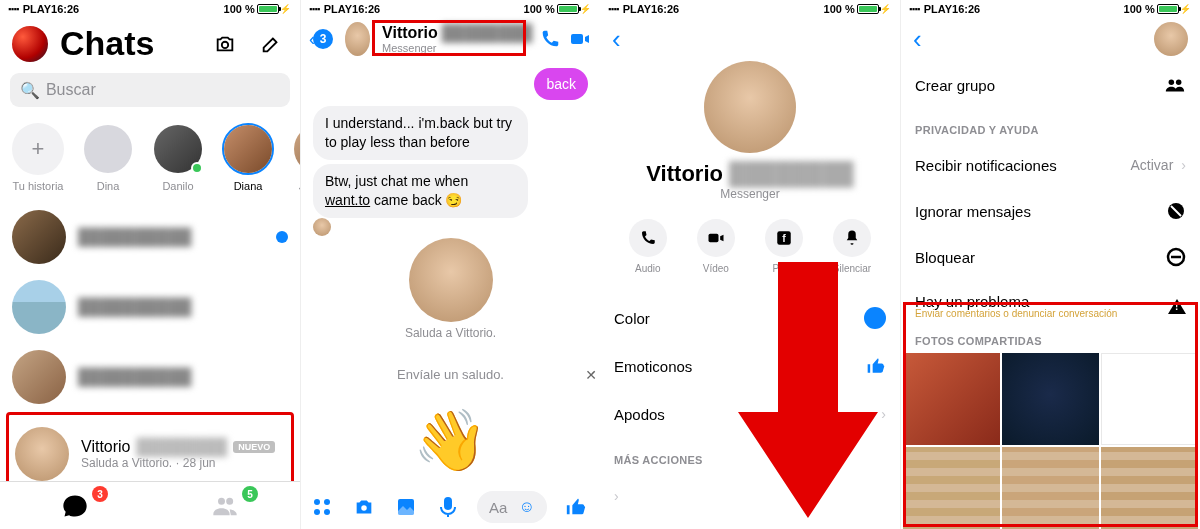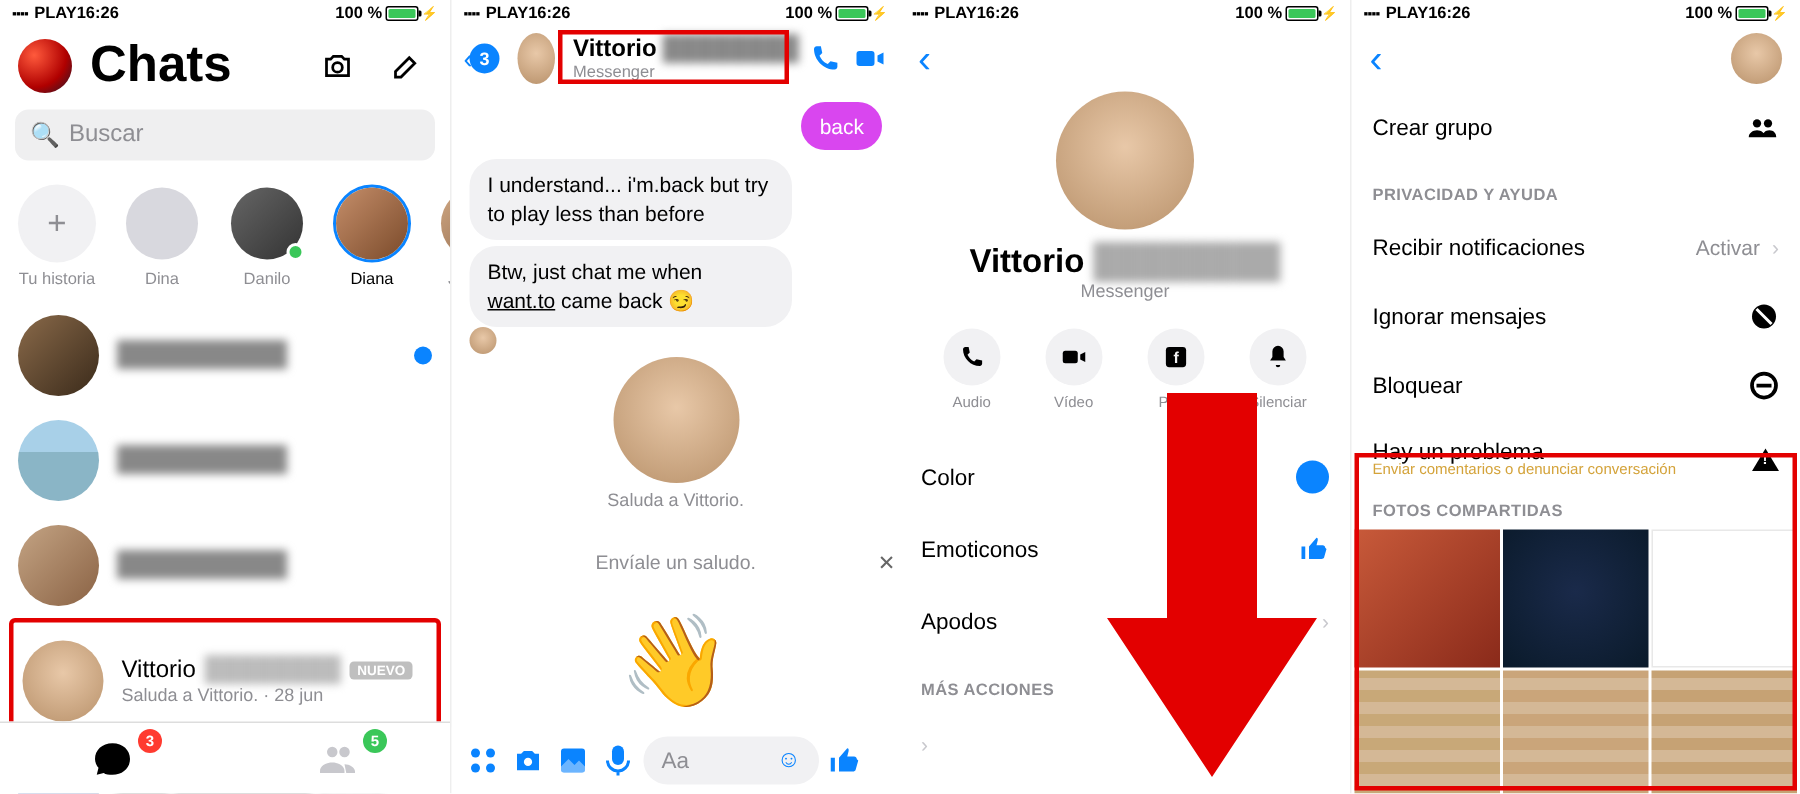--- a/index.html
+++ b/index.html
@@ -65,21 +65,21 @@
 .msgs{padding:8px 12px 0}
 .sentbubble{background:#d946ef;color:#fff;border-radius:18px;padding:8px 12px;margin-left:auto;width:fit-content;max-width:78%;font-size:14px;margin-bottom:6px}
 .recvbubble{background:#f1f1f3;color:#000;border-radius:18px;padding:8px 12px;width:fit-content;max-width:78%;font-size:14px;margin-bottom:4px;line-height:1.35}
 .recvbubble .u{text-decoration:underline}
 .bigav{width:84px;height:84px;border-radius:50%;background:radial-gradient(circle at 50% 40%,#e8c8a8,#b8916a);margin:20px auto 4px}
 .greet{text-align:center;font-size:12px;color:#8e8e93;margin-bottom:26px}
 .greet2{text-align:center;font-size:13px;color:#8e8e93;margin-bottom:21px;display:flex;align-items:center;justify-content:center;gap:8px}
 .greet2 .x{width:18px;height:18px;display:flex;align-items:center;justify-content:center;font-size:14px;color:#666}
 .hand{font-size:60px;text-align:center;margin:6px 0 10px}
 .saludar{display:block;margin:0 auto 14px;background:#f1f1f3;border:none;border-radius:18px;padding:9px 20px;font-size:13px;font-weight:700;color:#000;letter-spacing:0.3px}
-.composer{position:absolute;bottom:0;left:0;right:16px;height:44px;display:flex;align-items:center;padding:0 8px;gap:4px;background:#fff}
+.composer{position:absolute;bottom:0;left:0;right:3px;height:44px;display:flex;align-items:center;padding:0 8px;gap:16px;background:#fff}
 .composer .cic{color:#0a84ff;width:26px;display:flex;justify-content:center}
 .composer .field{flex:1;height:32px;background:#f1f1f3;border-radius:16px;display:flex;align-items:center;padding:0 12px;color:#8e8e93;font-size:15px;justify-content:space-between}
 .mini-av{position:absolute;left:12px;top:218px;width:18px;height:18px;border-radius:50%;background:radial-gradient(circle at 50% 40%,#e8c8a8,#b8916a)}
 
 .hdr3{display:flex;align-items:center;padding:6px 12px}
 .back3{font-size:26px;color:#0a84ff}
 .bigav3{width:92px;height:92px;border-radius:50%;background:radial-gradient(circle at 50% 40%,#e8c8a8,#b8916a);margin:0 auto 8px}
 .pname{text-align:center;font-size:22px;font-weight:700;display:flex;justify-content:center;gap:6px;align-items:baseline}
 .pname .blur{filter:blur(3px);color:#aaa}
 .psub{text-align:center;font-size:12px;color:#8e8e93;margin-bottom:18px}

